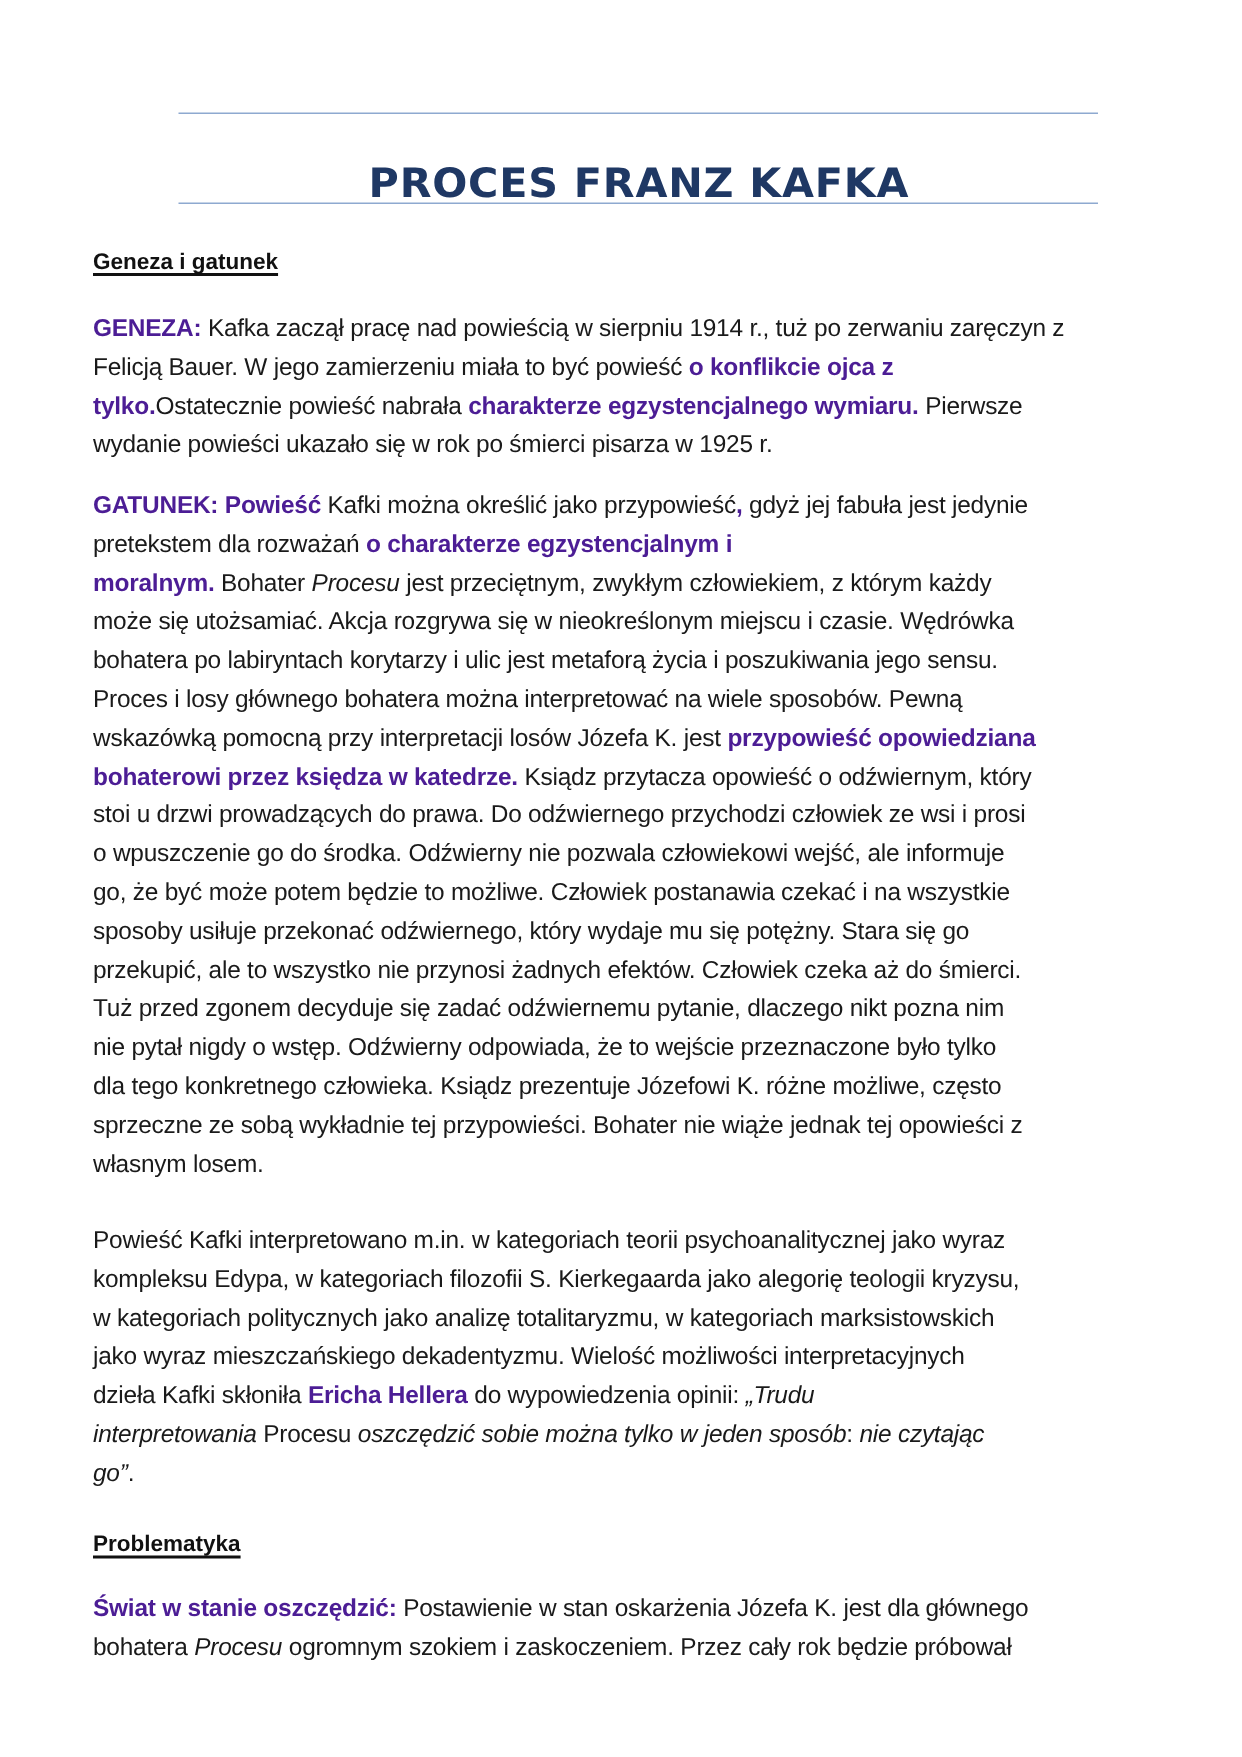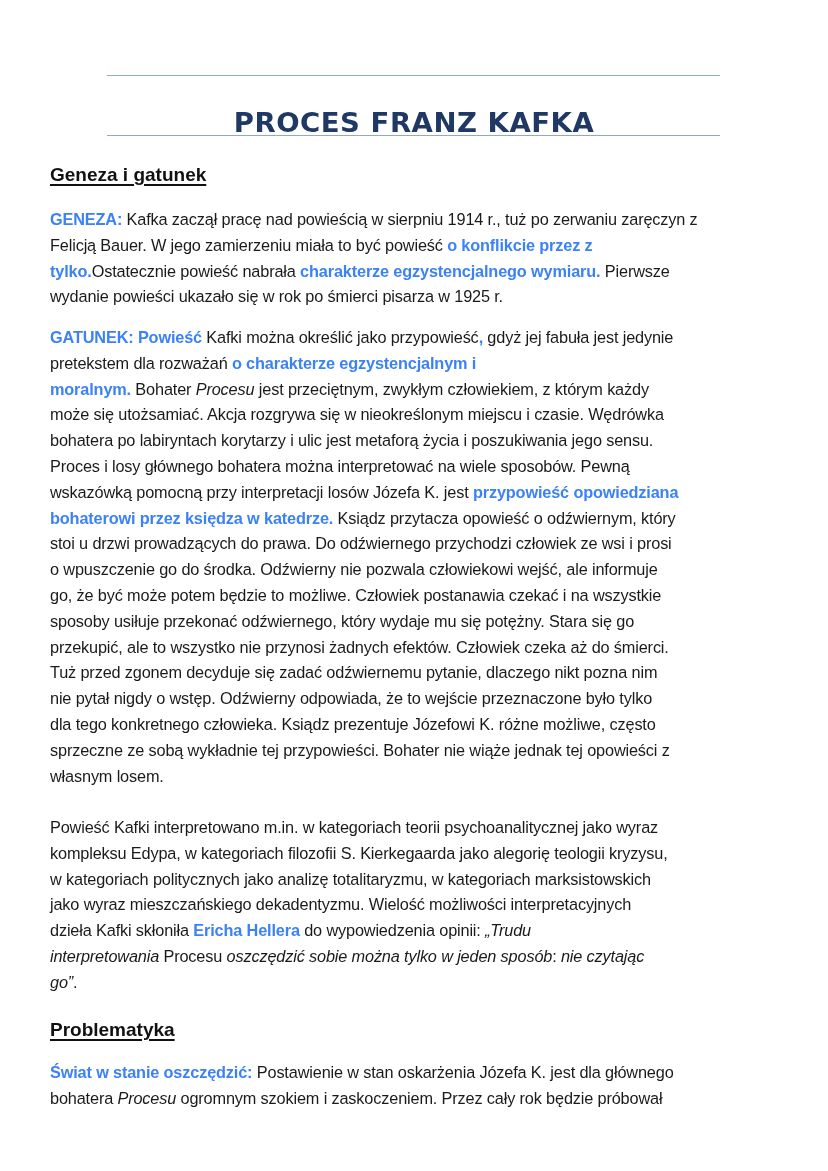--- a/index.html
+++ b/index.html
@@ -1,64 +1,64 @@
 <!DOCTYPE html>
 <html><head>
   <meta charset="utf-8">
   <style>
     html, body { margin: 0; padding: 0; background: #ffffff; }
     body {
       width: 828px; height: 1171px; overflow: hidden; position: relative;
       font-family: "Liberation Sans", "DejaVu Sans", sans-serif;
       color: #1a1a1a;
     }
-    .page { position: absolute; left: 0; top: 0; width: 760px; height: 1171px; }
+    .page { position: absolute; left: 12px; top: 0; width: 760px; height: 1171px; }
     .rule {
       position: absolute; left: 107px; width: 613px; height: 0;
       border-top: 1.5px solid #8ea9d0;
     }
     .rule.top { top: 75px; }
     .rule.bottom { top: 135px; }
     .title {
       position: absolute; left: 0; width: 828px; top: 88px;
       text-align: center;
       font-family: "DejaVu Sans", sans-serif;
       font-weight: bold; font-size: 27px; letter-spacing: 0.5px;
       color: #1f3864; line-height: 34px;
       transform: scaleX(1.02);
     }
     .content { position: absolute; left: 50px; top: 160px; width: 730px; }
     .heading {
-      font-weight: bold; font-size: 19px; text-decoration: underline;
+      font-weight: bold; font-size: 15px; text-decoration: underline;
       text-underline-offset: 3px; text-decoration-thickness: 1.5px;
       line-height: 26px; margin: 0; color: #111;
     }
     .para {
       font-size: 16.3px; line-height: 25.8px; margin: 0; color: #1a1a1a;
       letter-spacing: -0.15px; white-space: nowrap;
     }
-    .para b { font-weight: bold; color: #3b82f6; }
+    .para b { font-weight: bold; color: #4c1d95; }
     .para i { font-style: italic; }
     #h-geneza { position: absolute; top: 2px; }
     #p-geneza { position: absolute; top: 47px; }
     #p-gatunek { position: absolute; top: 165px; }
     #p-interpret { position: absolute; top: 655px; }
     #h-problem { position: absolute; top: 857px; }
     #p-swiat { position: absolute; top: 900px; }
   </style>
 </head>
 <body>
 
 <div class="page">
   <div class="rule top" style="border-top-color: rgb(142, 169, 208);"></div>
   <h1 class="title" style="color: rgb(31, 56, 100);">PROCES FRANZ KAFKA</h1>
   <div class="rule bottom" style="border-top-color: rgb(142, 169, 208);"></div>
 
   <div class="content">
     <h2 id="h-geneza" class="heading">Geneza i gatunek</h2>
-    <p id="p-geneza" class="para"><b>GENEZA:</b> Kafka zaczął pracę nad powieścią w sierpniu 1914 r., tuż po zerwaniu zaręczyn z<br>Felicją Bauer. W jego zamierzeniu miała to być powieść <b>o konflikcie przez z</b><br><b>tylko.</b>Ostatecznie powieść nabrała <b>charakterze egzystencjalnego wymiaru.</b> Pierwsze<br>wydanie powieści ukazało się w rok po śmierci pisarza w 1925 r.</p>
+    <p id="p-geneza" class="para"><b>GENEZA:</b> Kafka zaczął pracę nad powieścią w sierpniu 1914 r., tuż po zerwaniu zaręczyn z<br>Felicją Bauer. W jego zamierzeniu miała to być powieść <b>o konflikcie ojca z</b><br><b>tylko.</b>Ostatecznie powieść nabrała <b>charakterze egzystencjalnego wymiaru.</b> Pierwsze<br>wydanie powieści ukazało się w rok po śmierci pisarza w 1925 r.</p>
     <p id="p-gatunek" class="para"><b>GATUNEK: Powieść</b> Kafki można określić jako przypowieść<b>,</b> gdyż jej fabuła jest jedynie<br>pretekstem dla rozważań <b>o charakterze egzystencjalnym i</b><br><b>moralnym.</b> Bohater <i>Procesu</i> jest przeciętnym, zwykłym człowiekiem, z którym każdy<br>może się utożsamiać. Akcja rozgrywa się w nieokreślonym miejscu i czasie. Wędrówka<br>bohatera po labiryntach korytarzy i ulic jest metaforą życia i poszukiwania jego sensu.<br>Proces i losy głównego bohatera można interpretować na wiele sposobów. Pewną<br>wskazówką pomocną przy interpretacji losów Józefa K. jest <b>przypowieść opowiedziana</b><br><b>bohaterowi przez księdza w katedrze.</b> Ksiądz przytacza opowieść o odźwiernym, który<br>stoi u drzwi prowadzących do prawa. Do odźwiernego przychodzi człowiek ze wsi i prosi<br>o wpuszczenie go do środka. Odźwierny nie pozwala człowiekowi wejść, ale informuje<br>go, że być może potem będzie to możliwe. Człowiek postanawia czekać i na wszystkie<br>sposoby usiłuje przekonać odźwiernego, który wydaje mu się potężny. Stara się go<br>przekupić, ale to wszystko nie przynosi żadnych efektów. Człowiek czeka aż do śmierci.<br>Tuż przed zgonem decyduje się zadać odźwiernemu pytanie, dlaczego nikt pozna nim<br>nie pytał nigdy o wstęp. Odźwierny odpowiada, że to wejście przeznaczone było tylko<br>dla tego konkretnego człowieka. Ksiądz prezentuje Józefowi K. różne możliwe, często<br>sprzeczne ze sobą wykładnie tej przypowieści. Bohater nie wiąże jednak tej opowieści z<br>własnym losem.</p>
     <p id="p-interpret" class="para">Powieść Kafki interpretowano m.in. w kategoriach teorii psychoanalitycznej jako wyraz<br>kompleksu Edypa, w kategoriach filozofii S. Kierkegaarda jako alegorię teologii kryzysu,<br>w kategoriach politycznych jako analizę totalitaryzmu, w kategoriach marksistowskich<br>jako wyraz mieszczańskiego dekadentyzmu. Wielość możliwości interpretacyjnych<br>dzieła Kafki skłoniła <b>Ericha Hellera</b> do wypowiedzenia opinii: <i>„Trudu</i><br><i>interpretowania</i> Procesu <i>oszczędzić sobie można tylko w jeden sposób</i>: <i>nie czytając</i><br><i>go”</i>.</p>
 
     <h2 id="h-problem" class="heading">Problematyka</h2>
     <p id="p-swiat" class="para"><b>Świat w stanie oszczędzić:</b> Postawienie w stan oskarżenia Józefa K. jest dla głównego<br>bohatera <i>Procesu</i> ogromnym szokiem i zaskoczeniem. Przez cały rok będzie próbował</p>
   </div>
 </div>
 
 </body></html>

